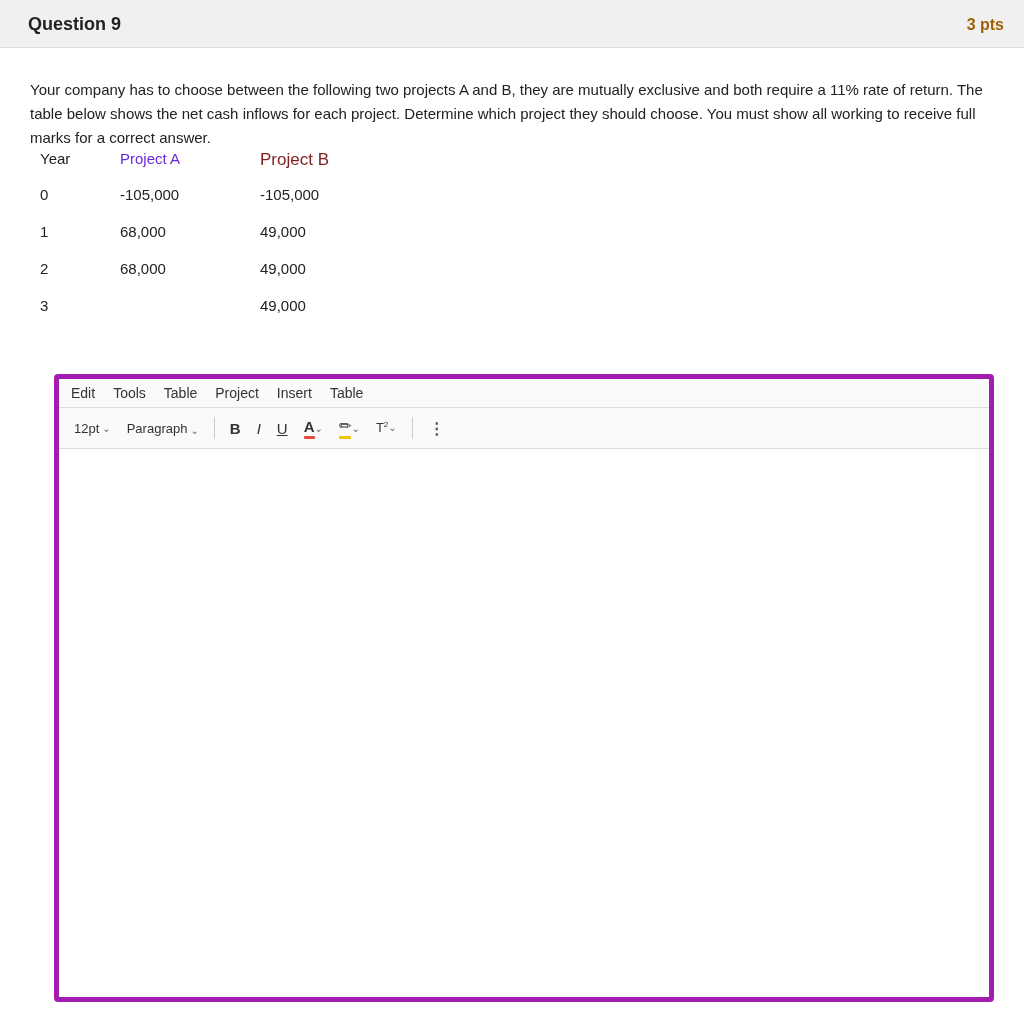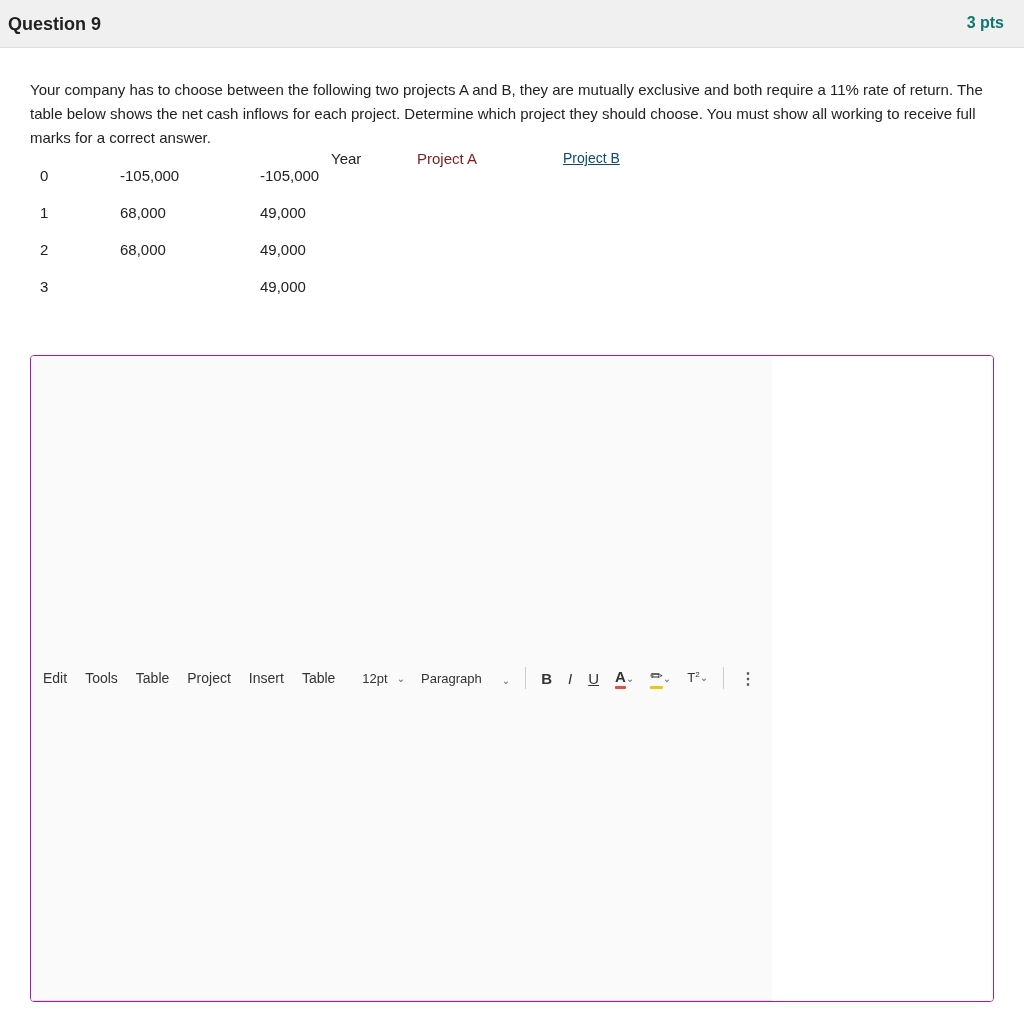--- a/index.html
+++ b/index.html
@@ -21,36 +21,36 @@
       width: 1024px;
       min-height: 1022px;
       background: #fff;
       display: flex;
       flex-direction: column;
     }
 
     .question-header {
       display: flex;
       justify-content: space-between;
-      align-items: flex-start;
-      padding: 14px 20px 12px 8px;
+      align-items: center;
+      padding: 14px 20px 12px 28px;
       background: #f0f0f0;
       border-bottom: 1px solid #ddd;
     }
 
     .question-title {
       font-size: 18px;
       font-weight: 700;
       color: #222;
     }
 
     .question-points {
       font-size: 16px;
       font-weight: 600;
-      color: #0f766e;
+      color: #a16207;
     }
 
     .question-body {
       padding: 30px 30px 20px 30px;
       flex: 1;
       display: flex;
       flex-direction: column;
     }
 
     .question-text {
@@ -59,41 +59,40 @@
       color: #222;
     }
 
     .data-table {
       margin-left: 10px;
       margin-bottom: 30px;
     }
 
     .table-header-row {
       display: flex;
-      gap: 6px;
-      justify-content: center;
+      gap: 0;
+      margin-bottom: 16px;
     }
 
     .table-header-row .col-year {
       width: 80px;
       font-size: 15px;
       color: #222;
     }
 
     .table-header-row .col-proj-a {
       width: 140px;
       font-size: 15px;
-      color: #7f1d1d;
+      color: #6d28d9;
     }
 
     .table-header-row .col-proj-b {
       width: 140px;
-      font-size: 14px;
-      color: #0c4a6e;
-      text-decoration: underline;
+      font-size: 17px;
+      color: #7f1d1d;
     }
 
     .table-data-row {
       display: flex;
       gap: 0;
       margin-bottom: 20px;
       align-items: center;
     }
 
     .table-data-row .col-year {
@@ -109,27 +108,28 @@
     }
 
     .table-data-row .col-proj-b {
       width: 140px;
       font-size: 15px;
       color: #222;
     }
 
     .editor-container {
       margin-top: 10px;
-      border: 1px solid #a21caf;
+      border: 5px solid #a21caf;
       border-radius: 4px;
       overflow: hidden;
       flex: 1;
       min-height: 220px;
       display: flex;
-      flex-direction: row;
+      flex-direction: column;
+      margin-left: 24px;
     }
 
     .editor-menu-bar {
       display: flex;
       align-items: center;
       padding: 6px 12px;
       border-bottom: 1px solid #ddd;
       background: #fafafa;
       gap: 18px;
     }
@@ -201,33 +201,33 @@
     .editor-content-area {
       flex: 1;
       min-height: 160px;
       background: #fff;
       padding: 10px;
     }
 
     .font-size-selector {
       display: flex;
       align-items: center;
-      gap: 9px;
+      gap: 3px;
       font-size: 13px;
       color: #333;
       padding: 3px 5px;
       border-radius: 3px;
       cursor: pointer;
       text-align: center;
     }
 
     .paragraph-selector {
       display: flex;
       align-items: flex-end;
-      gap: 20px;
+      gap: 3px;
       font-size: 13px;
       color: #333;
       padding: 3px 5px;
       border-radius: 3px;
       cursor: pointer;
     }
 
     .t-super {
       font-size: 13px;
     }

